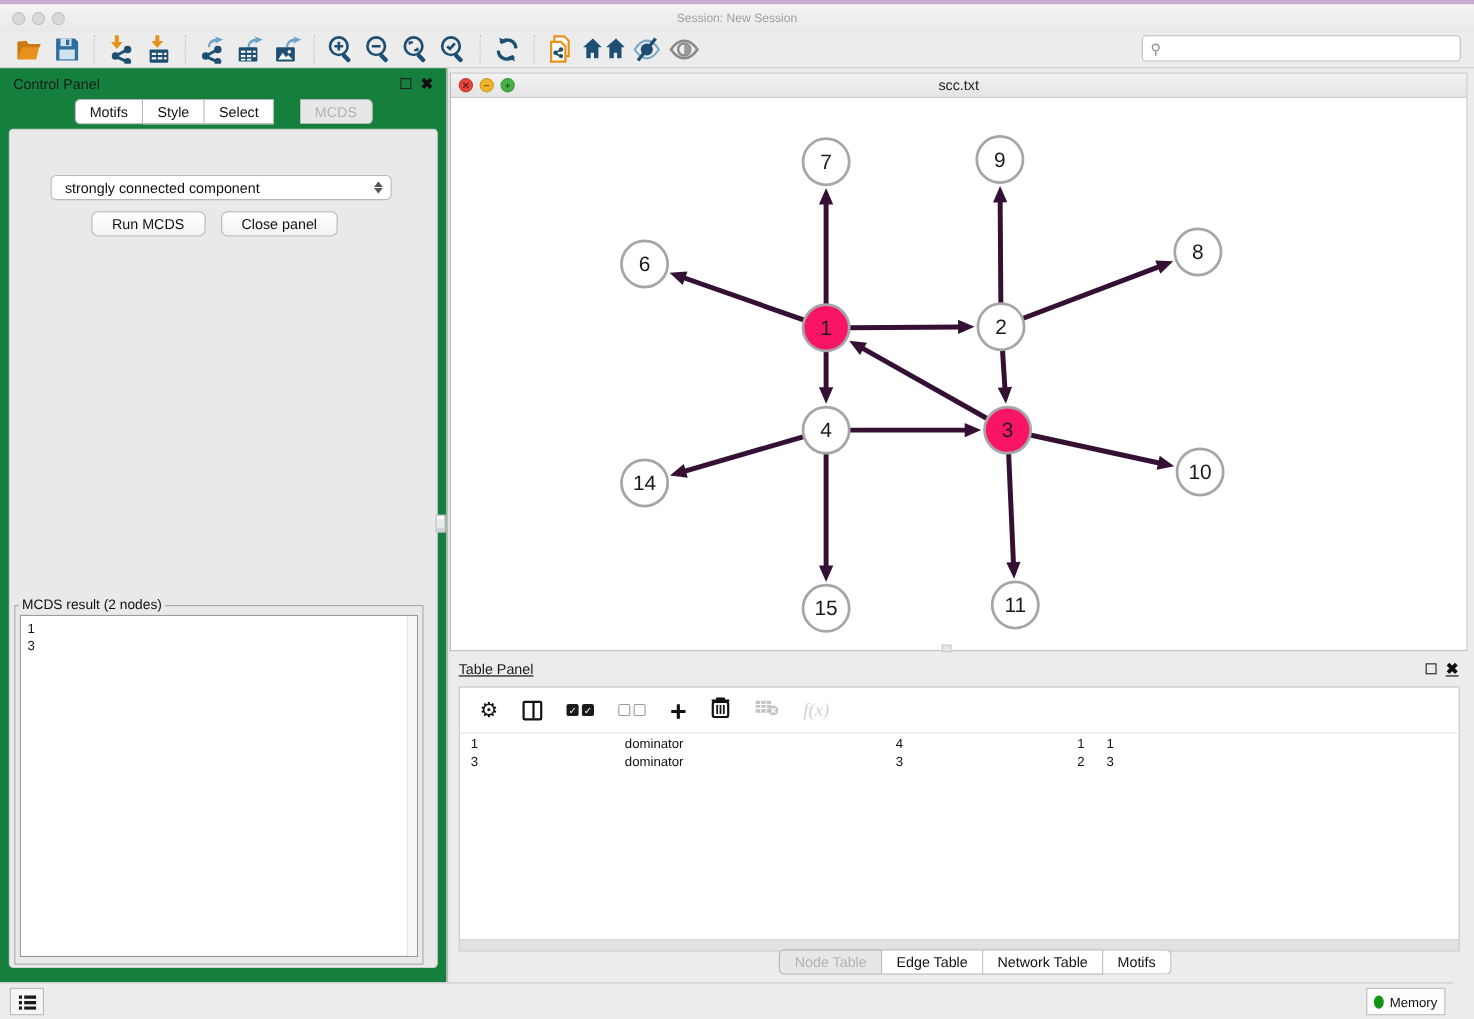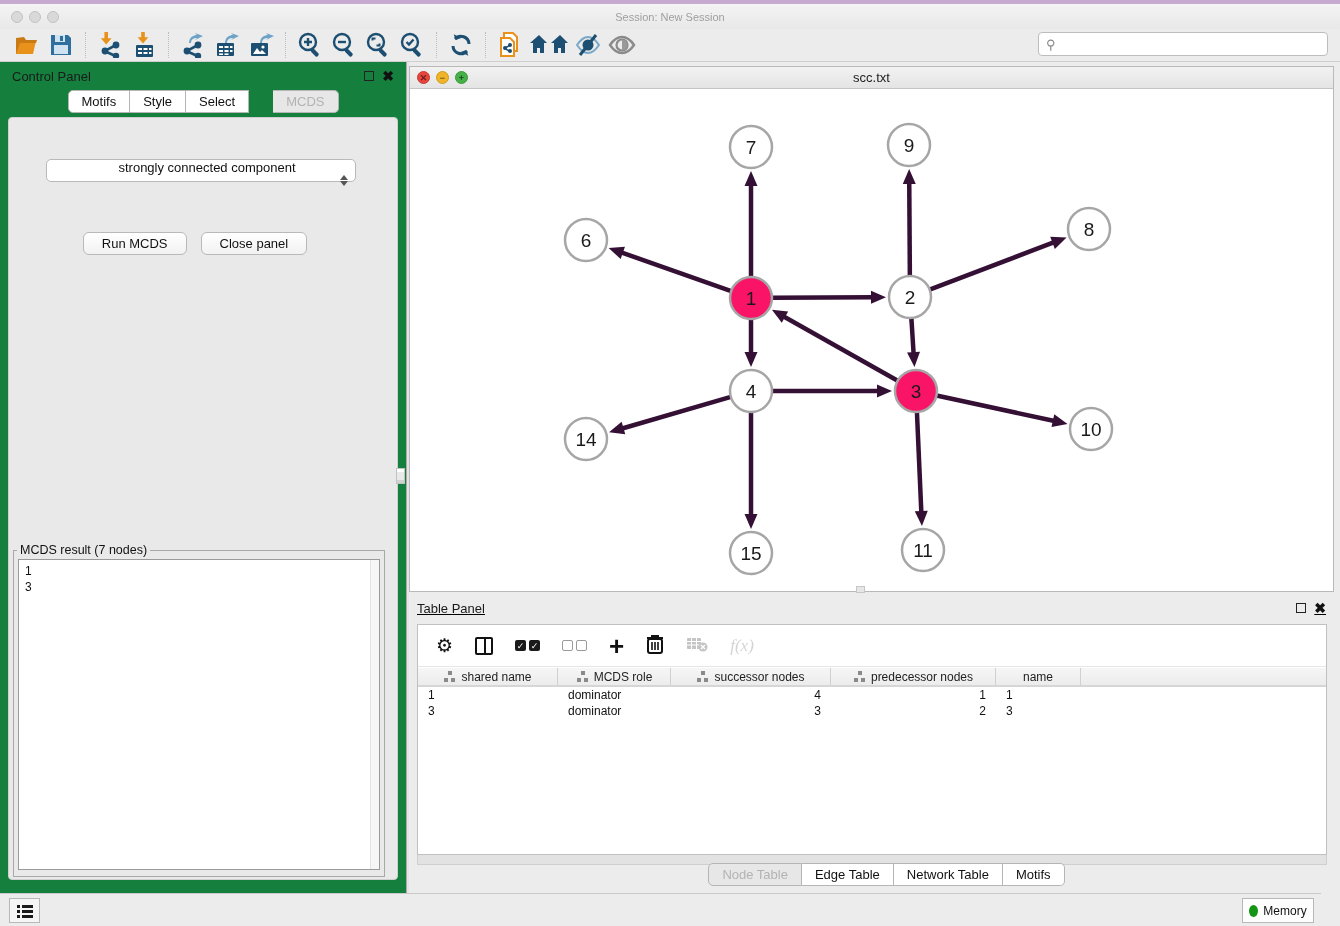--- a/index.html
+++ b/index.html
@@ -30,26 +30,26 @@
   .close-x { font-size:14px; font-weight:bold; color:#111; line-height:10px; }
 
   .tabs-row { display:flex; justify-content:center; position:relative; z-index:2; }
   .tab { font-size:13px; padding:3px 13px; background:#fff; border:1px solid #b5b5b5; border-left:none; color:#111; cursor:default; }
   .tab:first-child { border-left:1px solid #b5b5b5; border-radius:5px 0 0 5px; }
   .tab:last-child { border-radius:0 5px 5px 0; }
   .tab.active { background:#e7e7e7; color:#b3b3b3;margin-left:24px; }
 
   .cp-body { position:absolute; left:8px; right:8px; top:55px; bottom:13px; background:#e9e9e9; border:1px solid #d0d0d0; border-radius:4px; }
   .opt-label { text-align:center; font-size:13px; margin-top:24px; color:#111; }
-  .select-box { position:absolute; left:37px; top:41px; width:310px; height:23px; background:#fff; border:1px solid #b9b9b9; border-radius:5px; display:flex; align-items:center; font-size:13px; padding-left:12px; color:#111;flex-direction:column; }
+  .select-box { position:absolute; left:37px; top:41px; width:310px; height:23px; background:#fff; border:1px solid #b9b9b9; border-radius:5px; display:flex; align-items:center; font-size:13px; padding-left:12px; color:#111; }
   .chevrons { margin-left:auto; margin-right:7px; display:flex; flex-direction:column; gap:1px; }
   .chevrons i { width:0; height:0; border-left:4px solid transparent; border-right:4px solid transparent; }
   .chev-up { border-bottom:5px solid #555; }
   .chev-dn { border-top:5px solid #555; }
-  .btn-row { position:absolute; left:0; right:16px; top:74px; display:flex; justify-content:center; gap:14px;margin-top:40px; }
+  .btn-row { position:absolute; left:0; right:16px; top:74px; display:flex; justify-content:center; gap:14px; }
   .push-btn { background:linear-gradient(#ffffff,#f2f2f2); border:1px solid #b9b9b9; border-radius:6px; font-size:13px; padding:3px 18px; color:#111; }
 
   .result-group { position:absolute; left:4px; right:12px; top:425px; bottom:2px; border:1px solid #a9a9a9; background:transparent; }
   .result-group legend { font-size:12.5px; color:#111; margin-left:3px; padding:0 3px; }
   .result-area { position:absolute; left:4px; right:4px; top:2px; bottom:6px; background:#fff; border:1px solid #9a9a9a; font-size:12px; color:#111; padding:3px 6px; white-space:pre-line; line-height:16px; }
   .result-scroll { position:absolute; right:5px; top:3px; bottom:7px; width:9px; background:#f6f6f6; border-left:1px solid #e3e3e3; }
 
   .v-split { left:406px; top:62px; width:3px; height:831px; background:#e4e4e4; border-left:1px solid #ababab; }
   .v-grip { left:396px; top:468px; width:9px; height:16px; background:#e9e9e9; border:1px solid #c2c2c2; box-shadow:inset 0 3px 0 #fff, inset 0 -3px 0 #d2d2d2; }
 
@@ -292,21 +292,21 @@
       <span class="chevrons">
           <i class="chev-up"></i>
           <i class="chev-dn"></i>
         </span>
     </div>
     <div class="btn-row">
       <button class="push-btn">Run MCDS</button>
       <button class="push-btn">Close panel</button>
     </div>
     <fieldset class="result-group">
-      <legend>MCDS result (7 nodes)</legend>
+      <legend>MCDS result (2 nodes)</legend>
       <div class="result-area">1
 3</div>
       <div class="result-scroll"></div>
     </fieldset>
   </div>
 </div>
 
 <div class="abs v-split"></div>
 <div class="abs v-grip"></div>
 
@@ -406,41 +406,20 @@
             <g stroke="#fff" stroke-width="1">
               <path d="M1 5.5h14M1 9h14M5.5 2v11M10.5 2v11"></path>
             </g>
             <circle cx="17" cy="11" r="4.5" fill="#8a8a8a"></circle>
             <path d="M15 9l4 4M19 9l-4 4" stroke="#fff" stroke-width="1.4"></path>
           </svg>
       </span>
       <span class="fx dim">f(x)</span>
     </div>
     <div class="tp-table">
-      <div class="thead" id="table-head">
-          <div class="th" style="width: 140px;">
-            <span class="tree-icon"></span>
-            <span>shared name</span>
-          </div>
-          <div class="th" style="width: 113px;">
-            <span class="tree-icon"></span>
-            <span>MCDS role</span>
-          </div>
-          <div class="th" style="width: 160px;">
-            <span class="tree-icon"></span>
-            <span>successor nodes</span>
-          </div>
-          <div class="th" style="width: 165px;">
-            <span class="tree-icon"></span>
-            <span>predecessor nodes</span>
-          </div>
-          <div class="th" style="width: 85px;">
-            <span>name</span>
-          </div>
-        </div>
       <div id="table-rows">
           <div class="trow">
             <div class="td" style="width: 140px; text-align: left;">1</div>
             <div class="td" style="width: 113px; text-align: left;">dominator</div>
             <div class="td" style="width: 160px; text-align: right;">4</div>
             <div class="td" style="width: 165px; text-align: right;">1</div>
             <div class="td" style="width: 85px; text-align: left;">1</div>
           </div>
           <div class="trow">
             <div class="td" style="width: 140px; text-align: left;">3</div>

